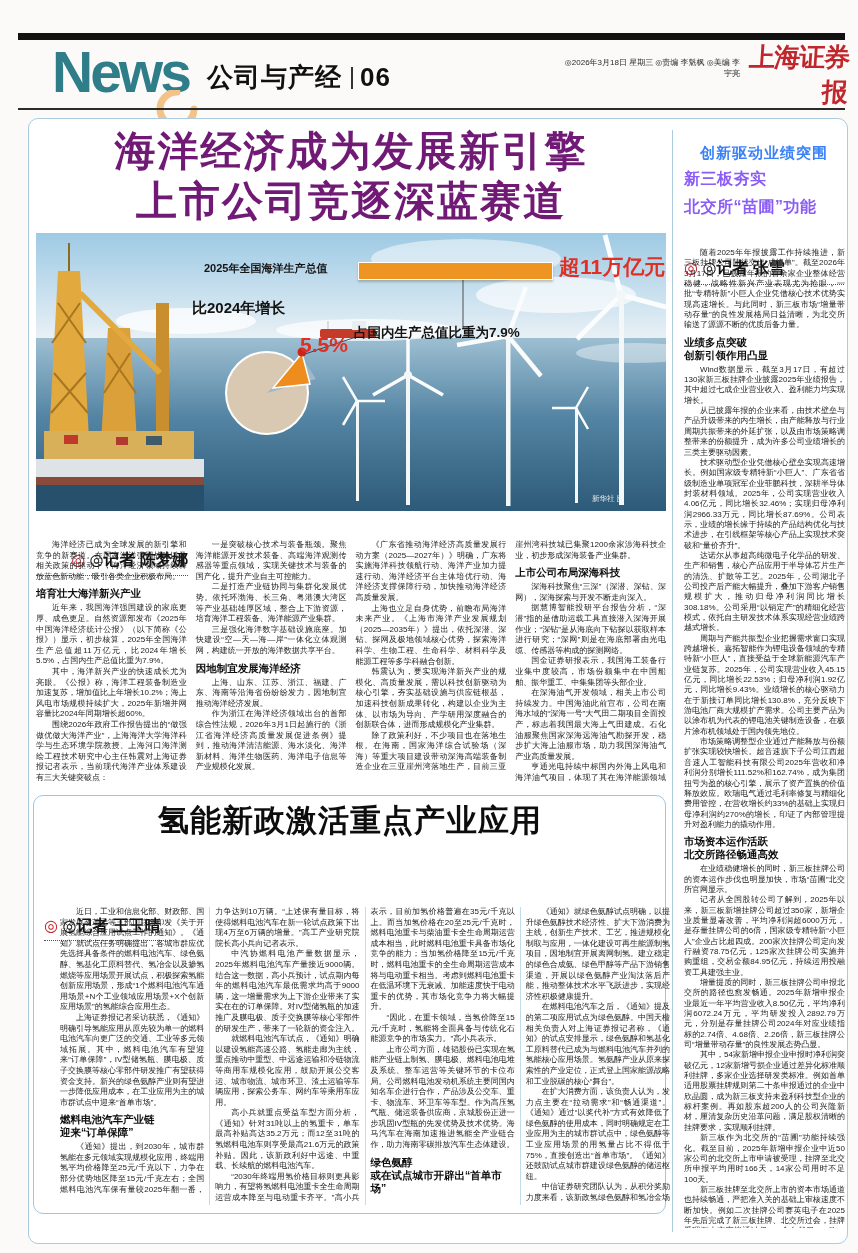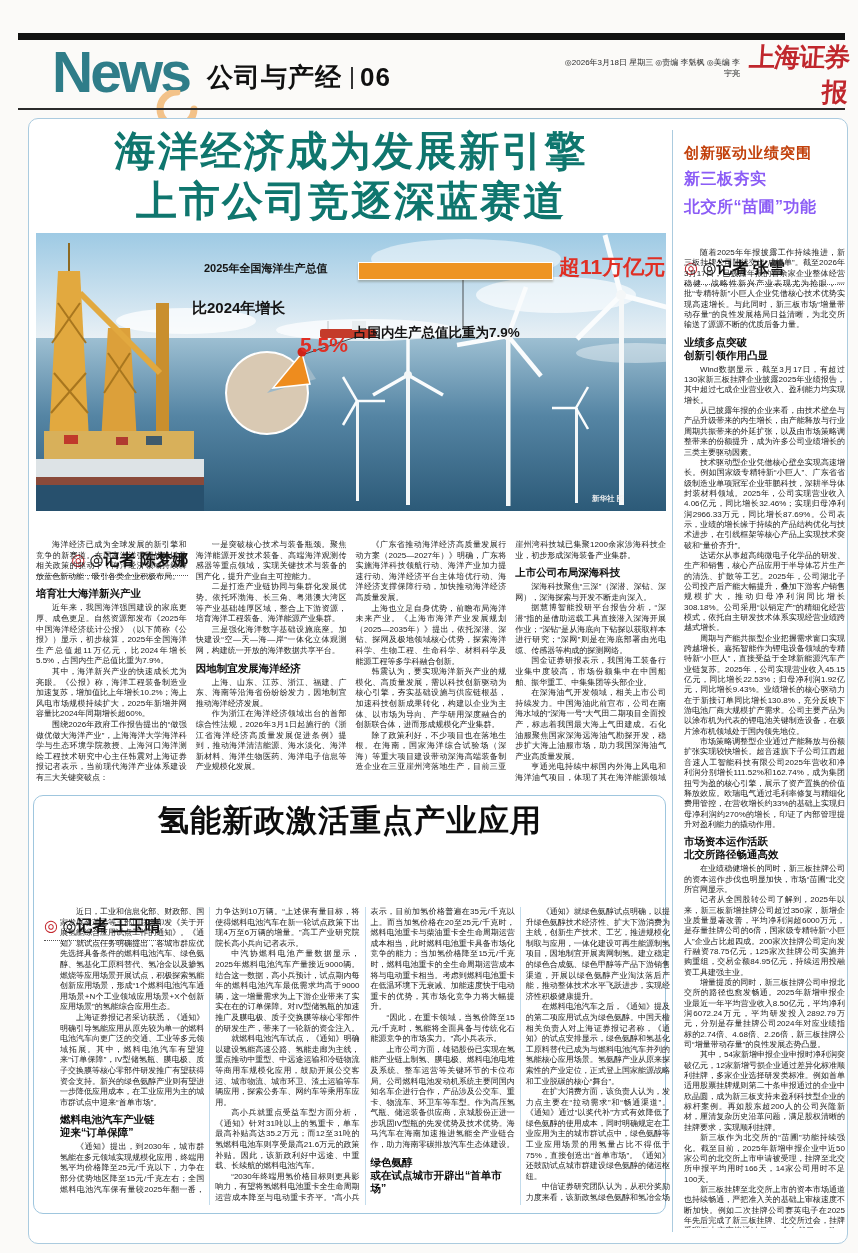--- a/index.html
+++ b/index.html
@@ -18,44 +18,44 @@
   .vbar{display:inline-block;width:2px;height:22px;background:#333;margin:0 7px -3px 9px;}
   .edition-info{left:560px;top:57px;width:180px;font-size:8px;color:#2a2a2a;text-align:right;letter-spacing:0;}
   .masthead{left:742px;top:40px;width:106px;font-size:26px;font-weight:bold;color:#c0272d;
     font-family:"Liberation Serif","DejaVu Serif",serif;transform:skewX(-4deg);letter-spacing:-1px;text-align:right;}
   .header-rule{left:18px;top:108px;width:827px;height:2px;background:#2b2b2b;}
   
   .content-box{left:28px;top:118px;width:818px;height:1124px;border:1px solid #abcbdf;border-radius:10px;background:#fff;}
   .rail-divider{left:672px;top:130px;width:1px;height:1102px;background:#abcbdf;}
   .hydro-box{left:33px;top:795px;width:631px;height:417px;border:1px solid #9fc6de;border-radius:10px;}
   
-  .main-headline{left:36px;top:126px;width:630px;text-align:center;font-weight:900;color:#0f766e;
+  .main-headline{left:36px;top:126px;width:630px;text-align:center;font-weight:900;color:#701a75;
     font-size:41px;line-height:50px;letter-spacing:2px;}
   .photo{left:36px;top:233px;width:630px;height:278px;overflow:hidden;background:#bcd8ea;}
   .photo svg{position:absolute;left:0;top:0;}
   .ig{position:absolute;font-weight:800;color:#151515;}
   .ig1-label{left:168px;top:28px;font-size:11px;}
   .ig-bar{position:absolute;left:322px;top:29px;width:193px;height:16px;background:#ee9422;border:1px solid #fff;
     box-shadow:0 2px 2px rgba(60,40,0,.25);}
   .ig-red{color:#e02f24;font-weight:900;}
   .ig1-value{left:523px;top:20px;font-size:21px;}
   .ig2-label{left:156px;top:66px;font-size:15px;}
   .ig2-value{left:264px;top:60px;font-size:21px;margin-top:40px;}
   .ig3-label{left:318px;top:91px;font-size:13.5px;}
-  .photo-credit{left:556px;top:261px;font-size:7.5px;color:#f2f2f2;font-weight:700;opacity:.95;}
+  .photo-credit{left:556px;top:261px;font-size:7.5px;color:#f2f2f2;font-weight:400;opacity:.95;}
   .byline{font-size:16px;font-weight:bold;color:#111;margin-top:32px;}
   .byline .dot{color:#c3272e;font-weight:900;}
   .byline-rule{border-bottom:1.5px dotted #555;}
   .main-byline{left:36px;top:518px;width:152px;padding-bottom:4px;text-align:right;}
   .main-body{left:36px;top:540px;width:630px;height:253px;column-count:4;column-gap:9px;overflow:hidden;}
   
   .para{margin:0;font-size:8px;line-height:10.6px;text-align:justify;text-indent:2em;color:#222;}
   .subhead{margin:5px 0 3px;font-size:10.5px;line-height:13px;font-weight:900;color:#0d0d0d;white-space:pre-line;break-inside:avoid;}
   
-  .rail-kicker{left:684px;top:144px;width:160px;font-size:15px;font-weight:800;color:#c2410c;letter-spacing:1px;}
+  .rail-kicker{left:684px;top:144px;width:160px;font-size:15px;font-weight:800;color:#3b82f6;letter-spacing:1px;text-align:center;}
   .rail-headline{left:684px;top:165px;width:162px;font-size:16px;line-height:28px;font-weight:900;color:#8b5cf6;white-space:pre-line;letter-spacing:0.5px;}
   .rail-byline{left:684px;top:226px;width:160px;padding-bottom:5px;}
   .rail-body{left:684px;top:248px;width:161px;height:980px;overflow:hidden;}
   .rail-body .para{font-size:8px;line-height:10.35px;}
   
   .hydro-headline{left:40px;top:801px;width:620px;text-align:center;font-weight:900;color:#0d0d0d;
     font-size:31px;line-height:39px;letter-spacing:1px;}
   .hydro-byline{left:44px;top:884px;width:130px;padding-bottom:3px;}
   .hydro-body{left:44px;top:907px;width:610px;height:298px;column-count:4;column-gap:11px;
     column-rule:1px solid #c3dcec;overflow:hidden;margin-left:16px;}

